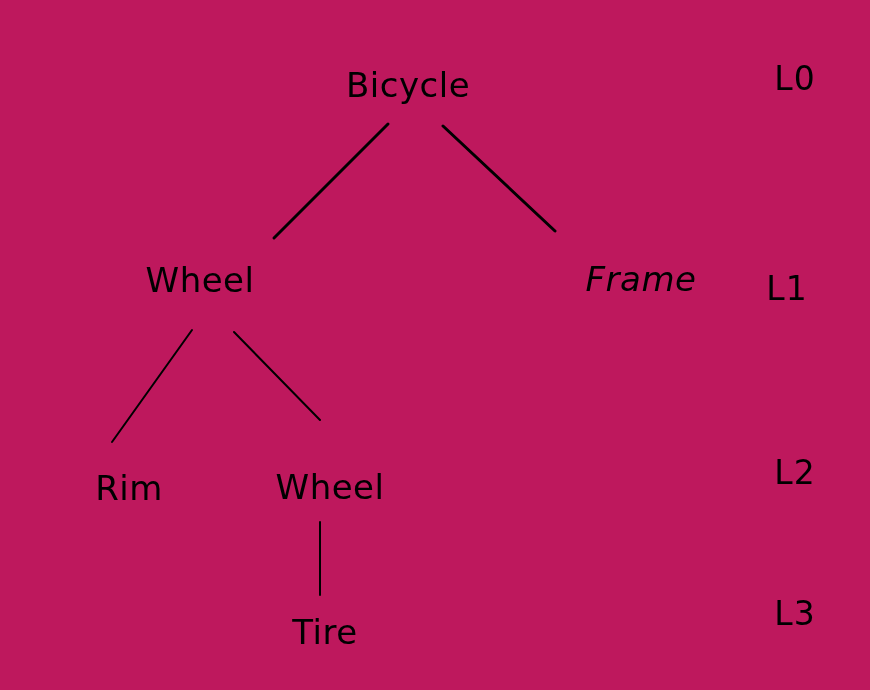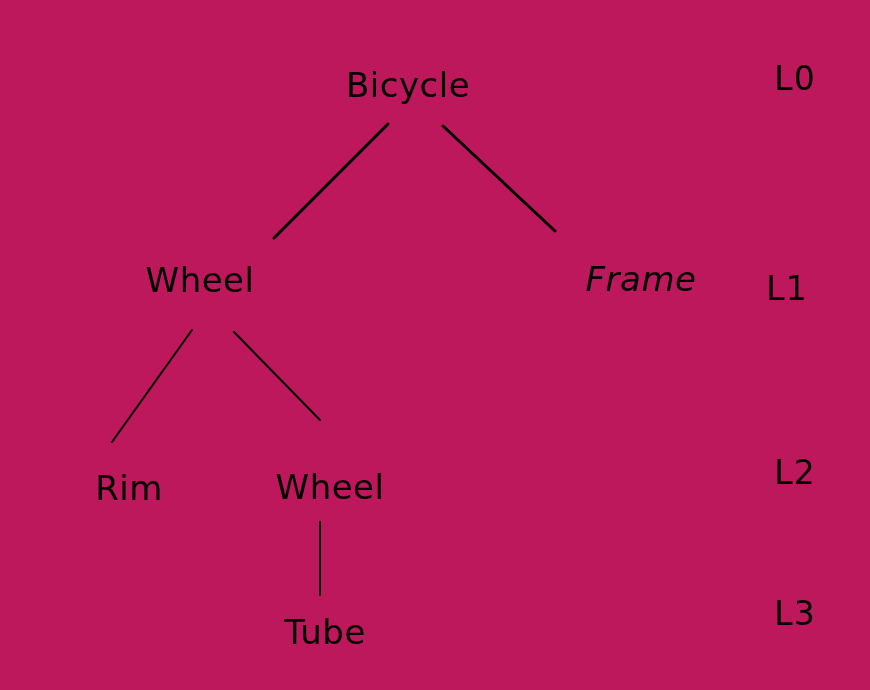--- a/index.html
+++ b/index.html
@@ -60,21 +60,21 @@
       <line x1="234" y1="332" x2="320" y2="420" stroke="#000000" stroke-width="2" stroke-linecap="round"></line>
       <line x1="320" y1="522" x2="320" y2="595" stroke="#000000" stroke-width="2" stroke-linecap="round"></line>
     </svg>
 
   <div id="node-layer">
       <div class="node-label" style="left: 408px; top: 85px;">Bicycle</div>
       <div class="node-label" style="left: 200px; top: 280px;">Wheel</div>
       <div class="node-label" style="left: 641px; top: 279px; font-style: italic;">Frame</div>
       <div class="node-label" style="left: 129px; top: 488px; text-align: center;">Rim</div>
       <div class="node-label" style="left: 330px; top: 487px;">Wheel</div>
-      <div class="node-label" style="left: 325px; top: 632px;">Tube</div>
+      <div class="node-label" style="left: 325px; top: 632px;">Tire</div>
     </div>
 
   <div id="level-layer">
       <div class="level-label" style="left: 795px; top: 78px;">L0</div>
       <div class="level-label" style="left: 787px; top: 288px;">L1</div>
       <div class="level-label" style="left: 795px; top: 472px;">L2</div>
       <div class="level-label" style="left: 795px; top: 613px;">L3</div>
     </div>
 
 </div>

